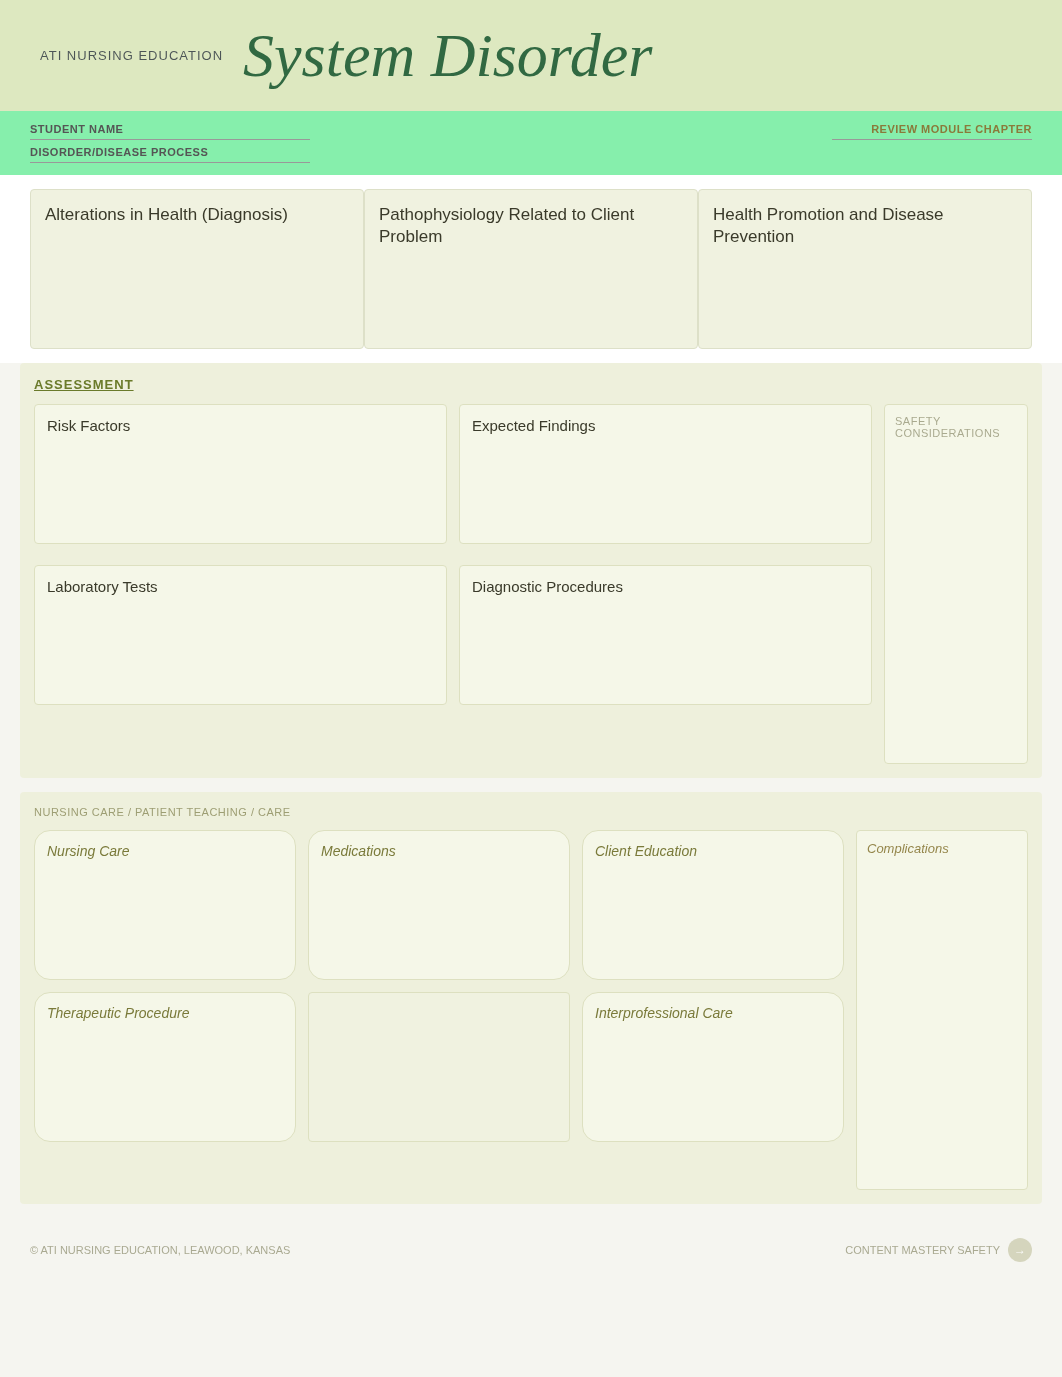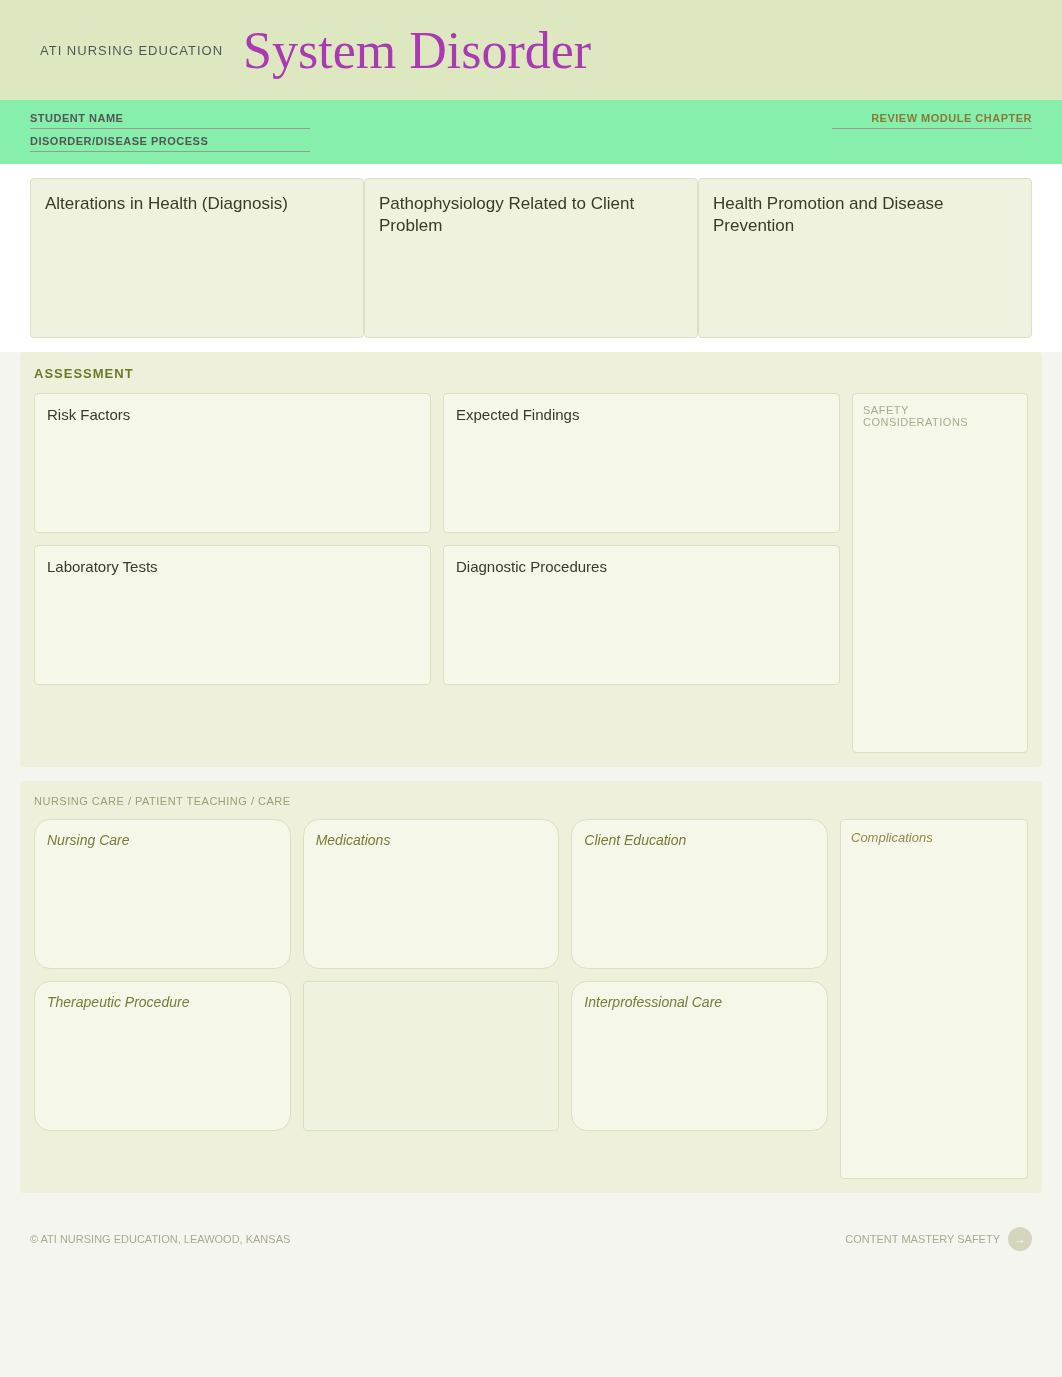--- a/index.html
+++ b/index.html
@@ -21,22 +21,23 @@
     .header-subtitle {
       color: #0f172a;
       font-size: 13px;
       letter-spacing: 1px;
       text-transform: uppercase;
       margin-right: 20px;
       opacity: 0.7;
     }
     .header-title {
       font-family: Georgia, serif;
-      font-size: 52px;
-      color: #a21caf;
+      font-size: 62px;
+      color: #14532d;
+      font-style: italic;
       font-weight: normal;
       opacity: 0.85;
     }
 
     
     .meta-row {
       display: flex;
       justify-content: space-between;
       align-items: flex-start;
       padding: 12px 30px 8px 30px;
@@ -106,51 +107,52 @@
       border-radius: 4px;
       padding: 14px;
     }
     .assessment-title {
       font-size: 13px;
       font-weight: bold;
       color: #6a7a2a;
       letter-spacing: 1px;
       text-transform: uppercase;
       margin-bottom: 12px;
+      text-decoration: underline;
     }
     .assessment-grid {
       display: flex;
       gap: 12px;
     }
     .assessment-main {
       flex: 1;
       display: flex;
       flex-direction: column;
-      gap: 12px;
+      gap: 21px;
     }
     .assessment-row {
       display: flex;
       gap: 12px;
     }
     .assessment-box {
       flex: 1;
       background: #f5f7e8;
       border-radius: 4px;
       padding: 12px;
       min-height: 140px;
       border: 1px solid #dde0c0;
     }
     .assessment-box-title {
       font-size: 15px;
       color: #3a3a2a;
       font-weight: normal;
       margin-bottom: 8px;
     }
     .assessment-side {
-      width: 176px;
+      width: 144px;
       display: flex;
       flex-direction: column;
       gap: 0;
       border-radius: 13px;
     }
     .side-box {
       background: #f5f7e8;
       border-radius: 4px;
       padding: 10px;
       border: 1px solid #dde0c0;
@@ -201,21 +203,21 @@
       border: 1px solid #dde0c0;
     }
     .nursing-box-title {
       font-size: 14px;
       color: #7a7a3a;
       font-style: italic;
       font-weight: normal;
       margin-bottom: 8px;
     }
     .nursing-side {
-      width: 188px;
+      width: 172px;
     }
     .nursing-side-box {
       background: #f5f7e8;
       border-radius: 4px;
       padding: 10px;
       border: 1px solid #dde0c0;
       min-height: 360px;
     }
     .nursing-side-title {
       font-size: 13px;

